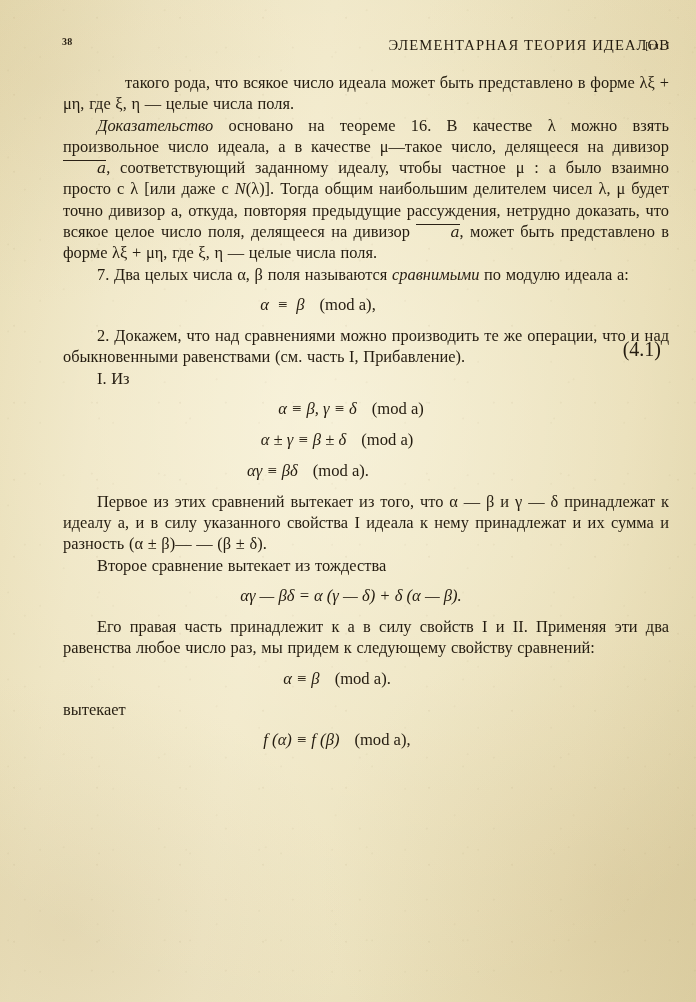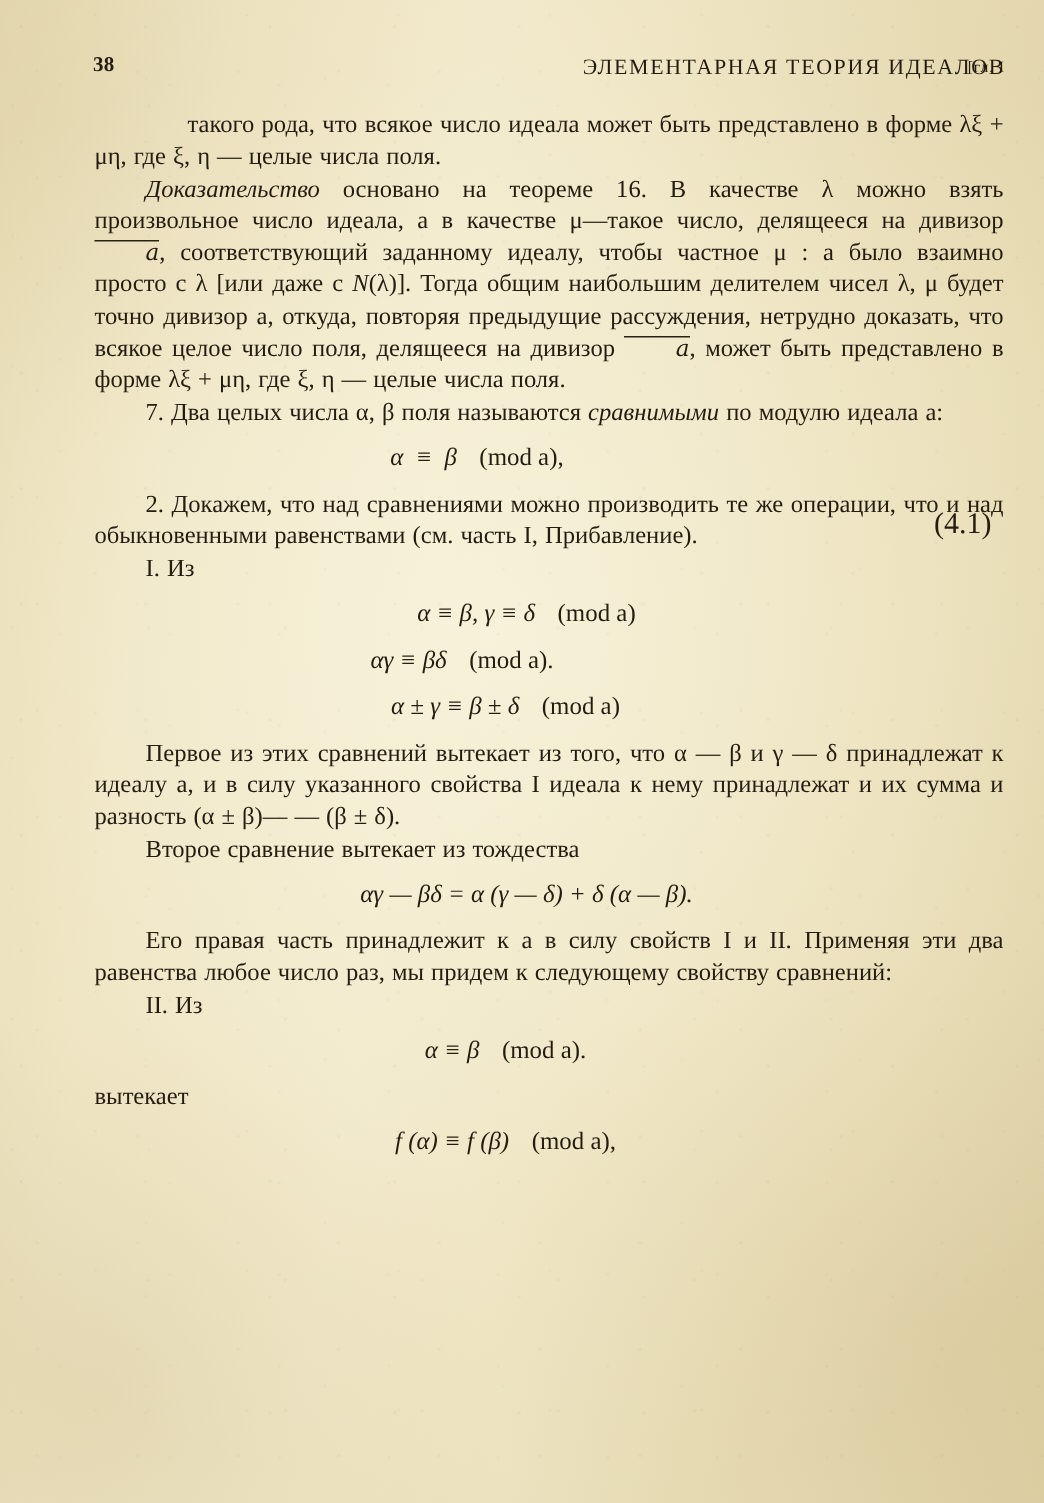--- a/index.html
+++ b/index.html
@@ -53,21 +53,21 @@
     top: 36px;
     left: 58px;
     right: 26px;
     height: 22px;
   }
   .folio {
     position: absolute;
     left: 4px;
     top: 0;
     font-weight: bold;
-    font-size: 14px;
+    font-size: 10px;
     letter-spacing: 0.2px;
   }
   .runtitle {
     position: absolute;
     left: 0;
     right: 0;
     top: 1px;
     text-align: right;
     font-size: 14.6px;
     letter-spacing: 1.1px;
@@ -180,39 +180,38 @@
 
       <p class="t ind">2. Докажем, что над сравнениями можно производить те же операции, что и над обыкновенными равенствами (см. часть I, Прибавление).</p>
 
       <p class="t ind">I. Из</p>
 
       <div class="eq shift1">
         <span class="body"><i class="mv">α ≡ β, γ ≡ δ</i><span class="sp2"></span><span class="rm">(mod a)</span></span>
       </div>
 
 
+      <div class="eq shift2">
+        <span class="body"><i class="mv">α ± γ ≡ β ± δ</i><span class="sp2"></span><span class="rm">(mod a)</span></span>
+      </div>
+
       <div class="eq shift3">
         <span class="body"><i class="mv">αγ ≡ βδ</i><span class="sp2"></span><span class="rm">(mod a).</span></span>
       </div>
 
-      <div class="eq shift2">
-        <span class="body"><i class="mv">α ± γ ≡ β ± δ</i><span class="sp2"></span><span class="rm">(mod a)</span></span>
-      </div>
-
       <p class="t ind gapb">Первое из этих сравнений вытекает из того, что α — β и γ — δ принадлежат к идеалу a, и в силу указанного свойства I идеала к нему принадлежат и их сумма и разность (α ± β)— — (β ± δ).</p>
 
       <p class="t ind">Второе сравнение вытекает из тождества</p>
 
       <div class="eq shift1">
         <span class="body"><i class="mv">αγ — βδ = α (γ — δ) + δ (α — β).</i></span>
       </div>
 
       <p class="t ind gapb">Его правая часть принадлежит к a в силу свойств I и II. Применяя эти два равенства любое число раз, мы придем к следующему свойству сравнений:</p>
 
-      <p class="t ind">II. Из</p>
 
       <div class="eq shift2">
         <span class="body"><i class="mv">α ≡ β</i><span class="sp2"></span><span class="rm">(mod a).</span></span>
       </div>
 
       <p class="flush">вытекает</p>
 
       <div class="eq shift2">
         <span class="body"><i class="mv">f (α) ≡ f (β)</i><span class="sp2"></span><span class="rm">(mod a),</span></span>
       </div>

